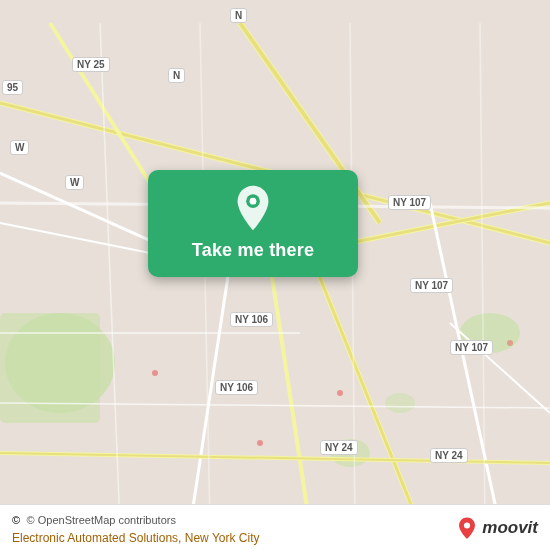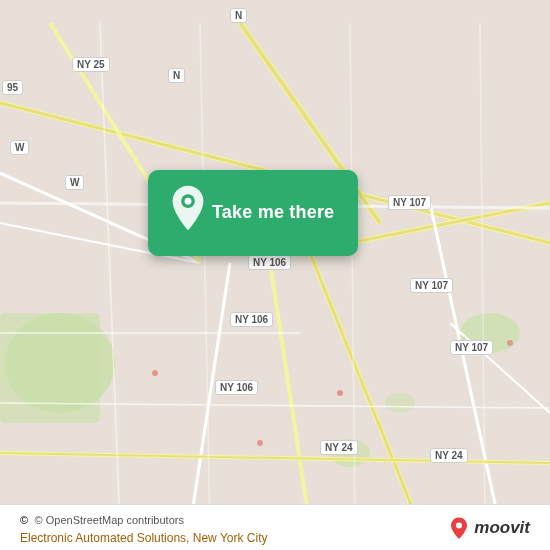--- a/index.html
+++ b/index.html
@@ -31,21 +31,21 @@
     #bottom-bar {
       position: absolute;
       bottom: 0;
       left: 0;
       width: 100%;
       background: #fff;
       height: 46px;
       display: flex;
       align-items: center;
       justify-content: space-between;
-      padding: 0 20px;
+      padding: 0 12px;
       border-top: 1px solid #ddd;
       z-index: 10;
     }
 
     #moovit-logo {
       display: flex;
       align-items: center;
       gap: 4px;
     }
 
@@ -63,21 +63,21 @@
 
     
     #take-me-there-card {
       position: absolute;
       top: 170px;
       left: 148px;
       width: 210px;
       background: #2eac6d;
       border-radius: 10px;
       display: flex;
-      flex-direction: row;
+      flex-direction: column;
       align-items: center;
       padding: 14px 16px 16px;
       z-index: 10;
       box-shadow: 0 4px 12px rgba(0,0,0,0.3);
     }
 
     #location-pin-icon {
       width: 48px;
       height: 48px;
       margin-bottom: 8px;

